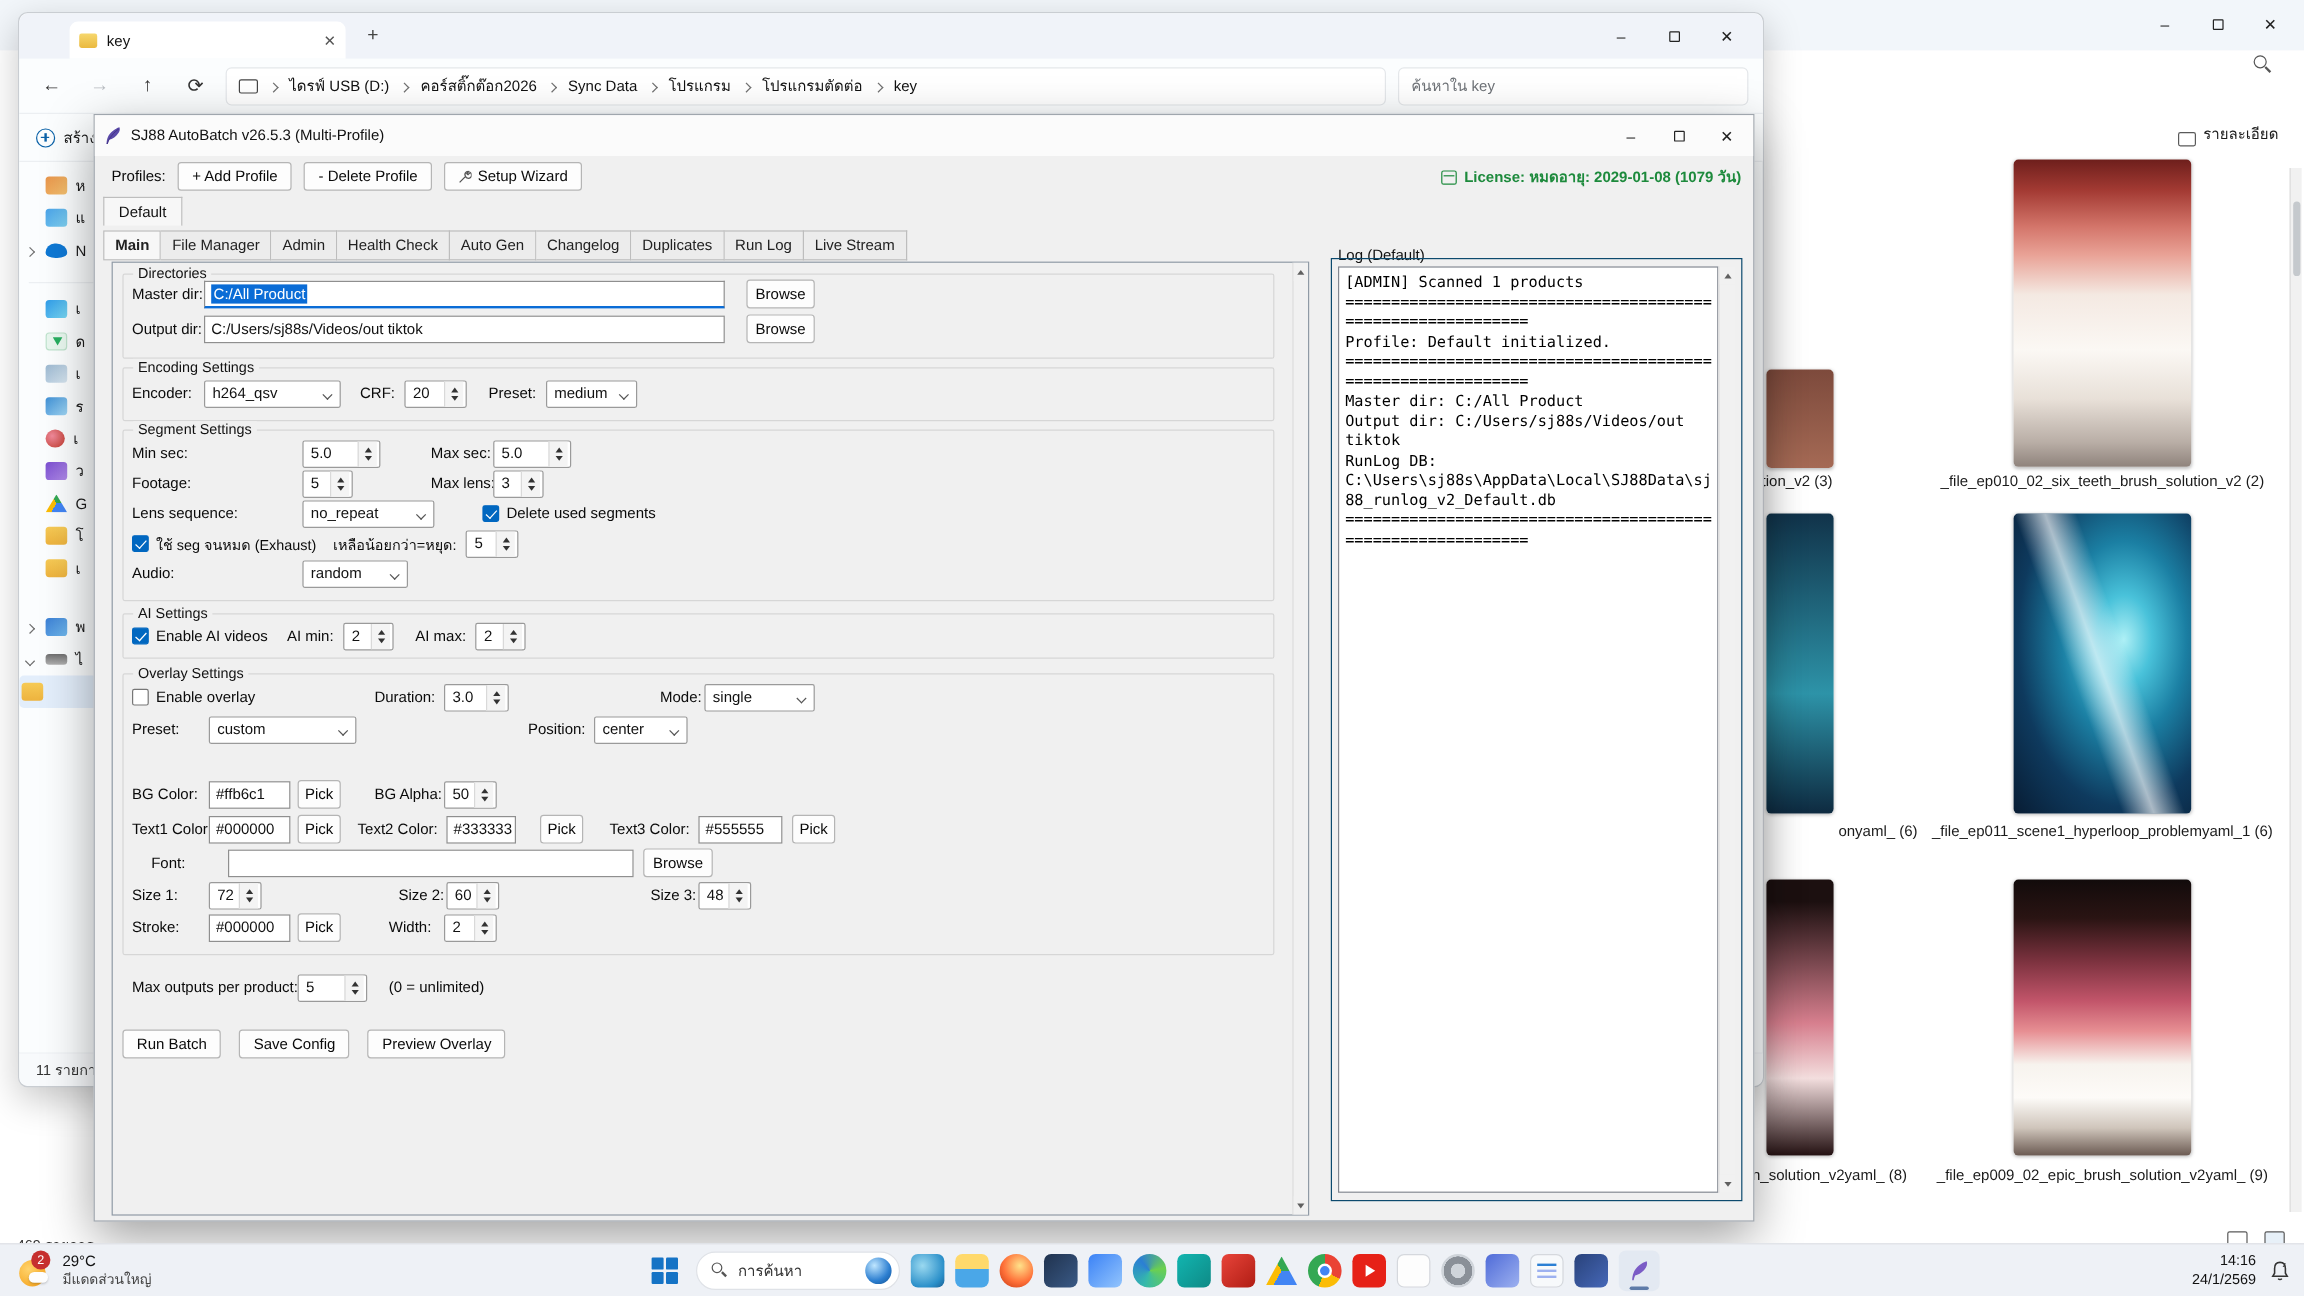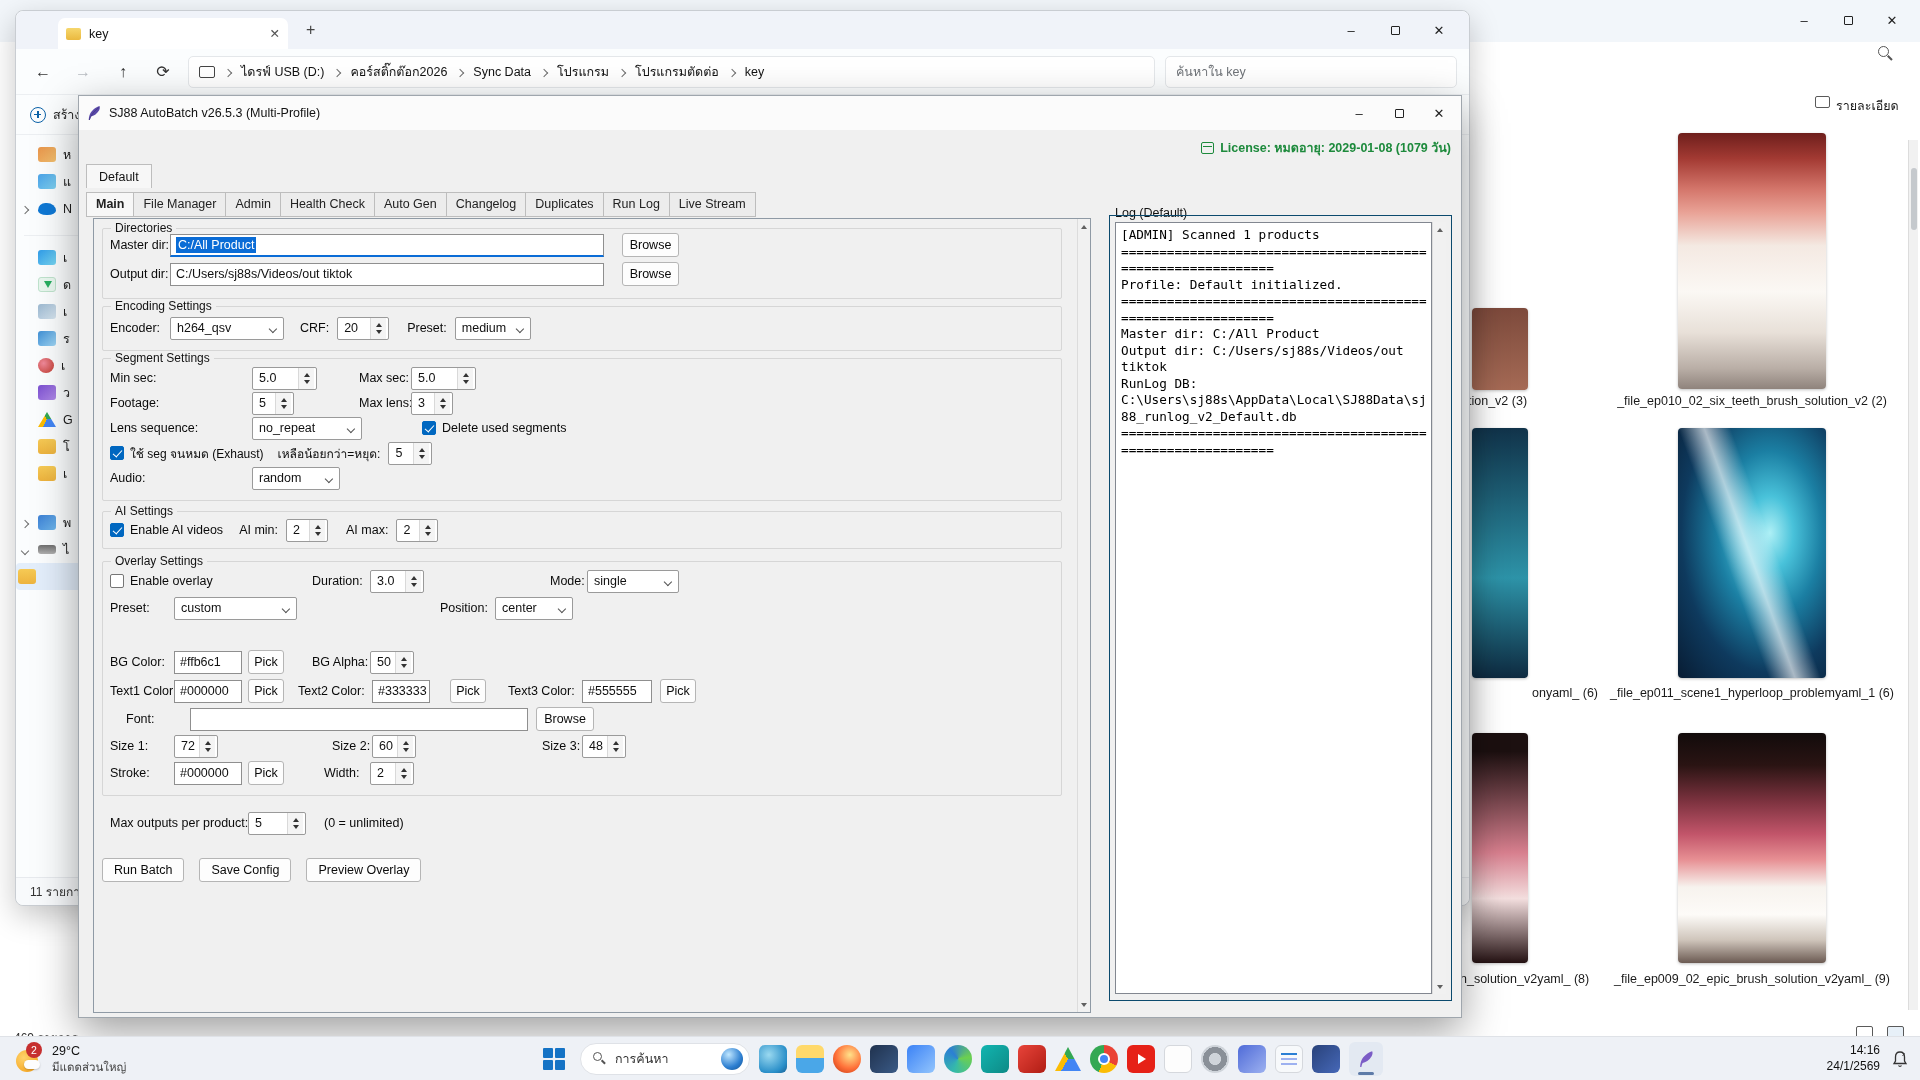--- a/index.html
+++ b/index.html
@@ -29,21 +29,21 @@
   .sb .a{position:absolute;left:0;width:100%;height:15px;display:flex;align-items:center;justify-content:center;background:#f1f1f1}
   .chev{width:6px;height:6px;border:solid #6f6f6f;border-width:0 1.4px 1.4px 0;display:inline-block}
   .chev.r{transform:rotate(-45deg)}
   .chev.d{transform:rotate(45deg)}
 
   
   #backwin{position:absolute;left:0;top:0;width:1920px;height:1036px;background:#fff}
   #backwin .cap{position:absolute;left:0;top:0;width:100%;height:42px;background:#f2f6fa}
   .capbtn{width:44px;height:32px;display:flex;align-items:center;justify-content:center;font-size:13px;color:#222}
   .maxglyph{width:9px;height:9px;border:1.2px solid #222;border-radius:1px}
-  #bw-details{position:absolute;left:1815px;top:96px;height:26px;display:flex;align-items:flex-start;gap:6px;font-size:12.5px;color:#1b1b1b}
+  #bw-details{position:absolute;left:1815px;top:96px;height:26px;display:flex;align-items:flex-end;gap:6px;font-size:12.5px;color:#1b1b1b}
   .thumb{position:absolute;border-radius:4px;box-shadow:0 1px 3px rgba(0,0,0,.25)}
   .flabel{position:absolute;font-size:12.5px;color:#1b1b1b;text-align:center;line-height:1.45}
   .t-teeth1{background:linear-gradient(180deg,#6e1f1c 0%,#a33a33 10%,#d4766b 22%,#e9a296 31%,#f4e9e2 44%,#fbf8f4 62%,#e8e0d8 78%,#b9aea6 92%,#8f837c 100%)}
   .t-xray{background:radial-gradient(ellipse at 62% 42%,#aef0f6 0%,#49c2da 18%,#1b7fa3 40%,#0e3a5e 68%,#081c33 100%)}
   .t-xray .streak{position:absolute;inset:0;background:linear-gradient(70deg,transparent 38%,rgba(255,255,255,.65) 49%,transparent 60%);border-radius:4px}
   .t-teeth2{background:linear-gradient(180deg,#120b0b 0%,#2a1413 14%,#7e3340 30%,#c2556a 44%,#e78f93 55%,#f7f3ee 67%,#fdfbf8 79%,#cfc5bb 90%,#6b5a52 100%)}
   .t-sliv1{background:linear-gradient(180deg,#7d4a3c,#a56a55)}
   .t-sliv2{background:linear-gradient(180deg,#11334a,#2d93a8 60%,#0e2a40)}
   .t-sliv3{background:linear-gradient(180deg,#1c1010 8%,#d77f8e 52%,#f3dede 72%,#241112)}
   .viewico{width:17px;height:14px;border:1.3px solid #5a5a5a;border-radius:2px}
@@ -282,20 +282,31 @@
         </svg>
     <span>SJ88 AutoBatch v26.5.3 (Multi-Profile)</span>
   </div>
   <div class="abs" style="right:2px;top:2px;display:flex">
     <div class="titbtn">–</div>
     <div class="titbtn">
           <span class="maxglyph"></span>
         </div>
     <div class="titbtn">✕</div>
   </div>
+  <div id="app-menu">
+    <span class="lbl">Profiles:</span>
+    <span class="btn">+ Add Profile</span>
+    <span class="btn">- Delete Profile</span>
+    <span class="btn" style="gap:5px">
+      <svg width="11" height="11" viewBox="0 0 11 11">
+            <path d="M1 10l5-5M6 5a2.6 2.6 0 103.8-3.2L8 3.6 7 2.8l1.6-1.9A2.6 2.6 0 006 5z" stroke="#555" stroke-width="1.1" fill="none"></path>
+          </svg>
+      <span>Setup Wizard</span>
+    </span>
+  </div>
   <div id="license">
     <span class="calico"></span>
     <span>License: หมดอายุ: 2029-01-08 (1079 วัน)</span>
   </div>
   <div id="ptab">
         <span>Default</span>
       </div>
   <div id="ntabs">
     <span class="ntab active">Main</span>
     <span class="ntab">File Manager</span>
@@ -387,21 +398,21 @@
               <span class="tri-u"></span>
               <span class="tri-d"></span>
             </span>
           </div>
     </div>
     <div class="row" style="left:16px;top:197px;height:24px">
       <span class="lbl" style="width:142px">Lens sequence:</span>
       <div class="combo" style="width:110px">
             <span>no_repeat</span>
           </div>
-      <span class="chk" style="margin-left:60px">
+      <span class="chk" style="margin-left:40px">
         <span class="box on"></span>
         <span class="lbl">Delete used segments</span>
       </span>
     </div>
     <div class="row" style="left:16px;top:222px;height:24px">
       <span class="chk">
         <span class="box on"></span>
         <span class="lbl" style="font-size:12px">ใช้ seg จนหมด (Exhaust)</span>
       </span>
       <span class="lbl" style="margin-left:14px;font-size:12px">เหลือน้อยกว่า=หยุด:</span>

